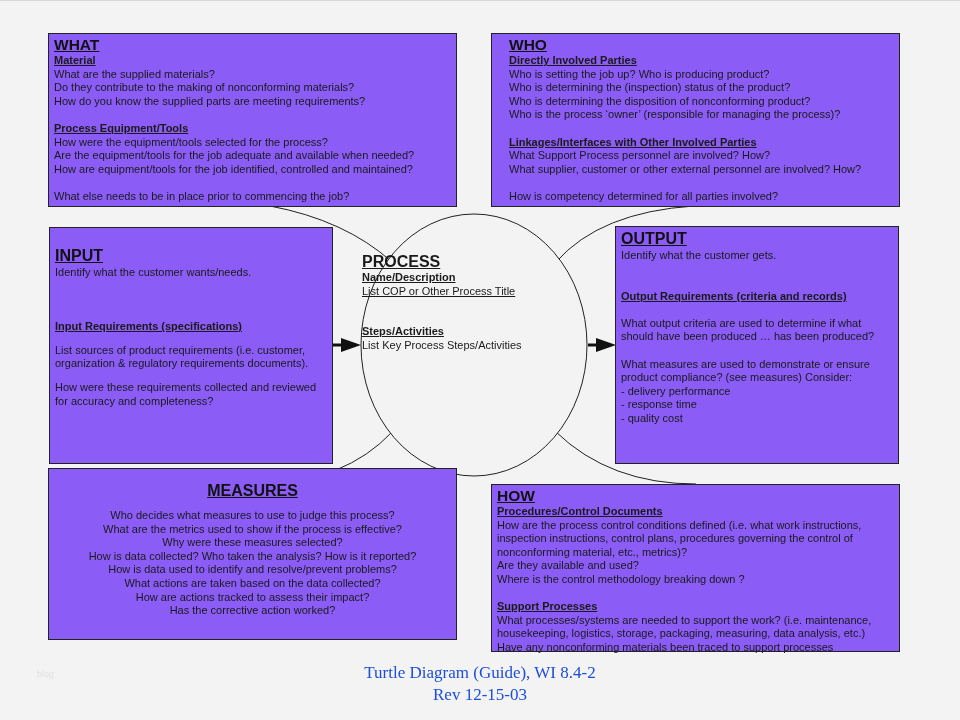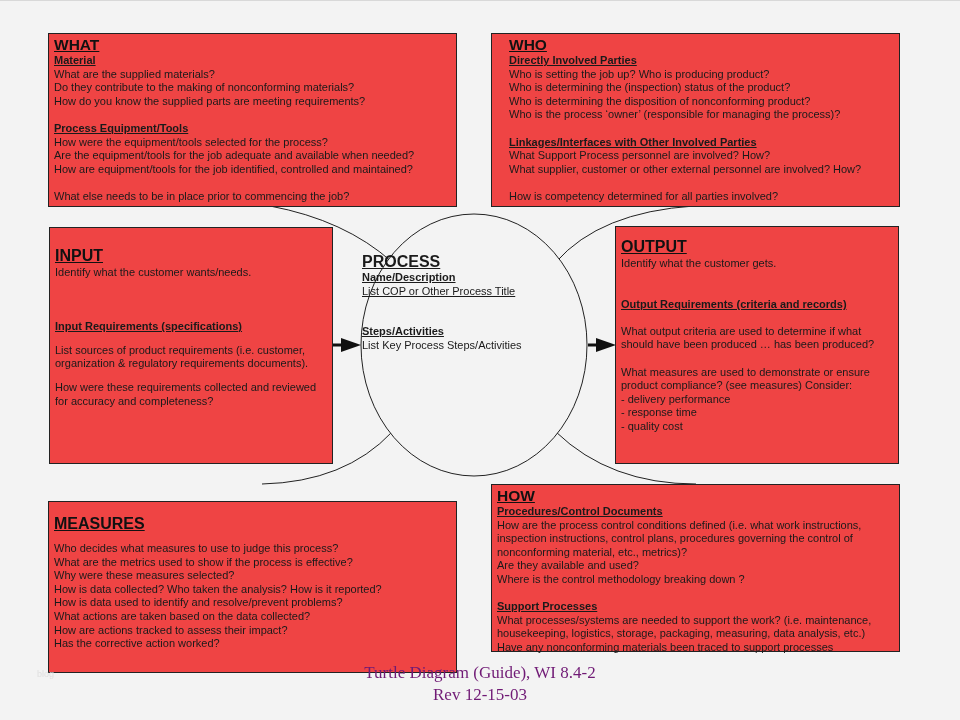--- a/index.html
+++ b/index.html
@@ -5,21 +5,21 @@
   html, body { margin:0; padding:0; }
   body {
     width:960px; height:720px; position:relative; overflow:hidden;
     background:#f3f3f3;
     font-family:"Liberation Sans", sans-serif;
     color:#1a1a1a;
   }
   .topline { position:absolute; left:0; top:0; width:960px; height:1px; background:#d8d8d8; }
   .box {
     position:absolute; box-sizing:border-box;
-    border:1px solid #222; background:#ef4444;
+    border:1px solid #222; background:#8b5cf6;
     padding:2px 5px; font-size:11px; line-height:13.6px;
   }
   .box h2 {
     margin:0; font-size:15.5px; line-height:18px; font-weight:bold;
     text-decoration:underline; color:#111;
   }
   .box h2.big { font-size:16px; line-height:20px; }
   .box h3 {
     margin:0; font-size:11px; line-height:13.6px; font-weight:bold;
     text-decoration:underline;
@@ -32,21 +32,21 @@
     position:absolute; left:362px; top:213px; width:226px; height:263px;
     text-align:left; font-size:11px; line-height:13.5px;
   }
   .process .ptitle {
     margin-top:39px; font-size:16px; line-height:19px; font-weight:bold; text-decoration:underline;
   }
   .process .psub { font-weight:bold; text-decoration:underline; }
   .process .ulink { text-decoration:underline; }
   .caption {
     position:absolute; left:0; width:960px; text-align:center;
-    font-family:"Liberation Serif", serif; font-size:17px; color:#701a75;
+    font-family:"Liberation Serif", serif; font-size:17px; color:#1d4ed8;
   }
   .watermark {
     position:absolute; left:37px; top:669px; font-size:9px; color:#e0e0e0;
   }
 </style>
 </head>
 <body>
 
 <div class="topline"></div>
 
@@ -117,35 +117,35 @@
 
 <div class="process">
   <div class="ptitle">PROCESS</div>
   <div class="psub">Name/Description</div>
   <div class="ulink">List COP or Other Process Title</div>
   <div style="height:27px"></div>
   <div class="psub">Steps/Activities</div>
   <div>List Key Process Steps/Activities</div>
 </div>
 
-<div class="box" style="left:615px; top:226px; width:284px; height:238px; padding-top:10px;">
+<div class="box" style="left:615px; top:226px; width:284px; height:238px; padding-top:2px;">
   <h2 class="big">OUTPUT</h2>
   <p>Identify what the customer gets.</p>
   <div class="gap-big"></div>
   <h3>Output Requirements (criteria and records)</h3>
   <div class="gap"></div>
   <p>What output criteria are used to determine if what should have been produced … has been produced?</p>
   <div class="gap"></div>
   <p>What measures are used to demonstrate or ensure product compliance?  (see measures) Consider:</p>
   <p>- delivery performance</p>
   <p>- response time</p>
   <p>- quality cost</p>
 </div>
 
-<div class="box" style="left:48px; top:501px; width:409px; height:172px; padding-top:12px;">
+<div class="box" style="left:48px; top:468px; width:409px; height:172px; padding-top:12px;text-align:center;">
   <h2 class="big">MEASURES</h2>
   <div style="height:8px"></div>
   <p>Who decides what measures to use to judge this process?</p>
   <p>What are the metrics used to show if the process is effective?</p>
   <p>Why were these measures selected?</p>
   <p>How is data collected?  Who taken the analysis?  How is it reported?</p>
   <p>How is data used to identify and resolve/prevent problems?</p>
   <p>What actions are taken based on the data collected?</p>
   <p>How are actions tracked to assess their impact?</p>
   <p>Has the corrective action worked?</p>

